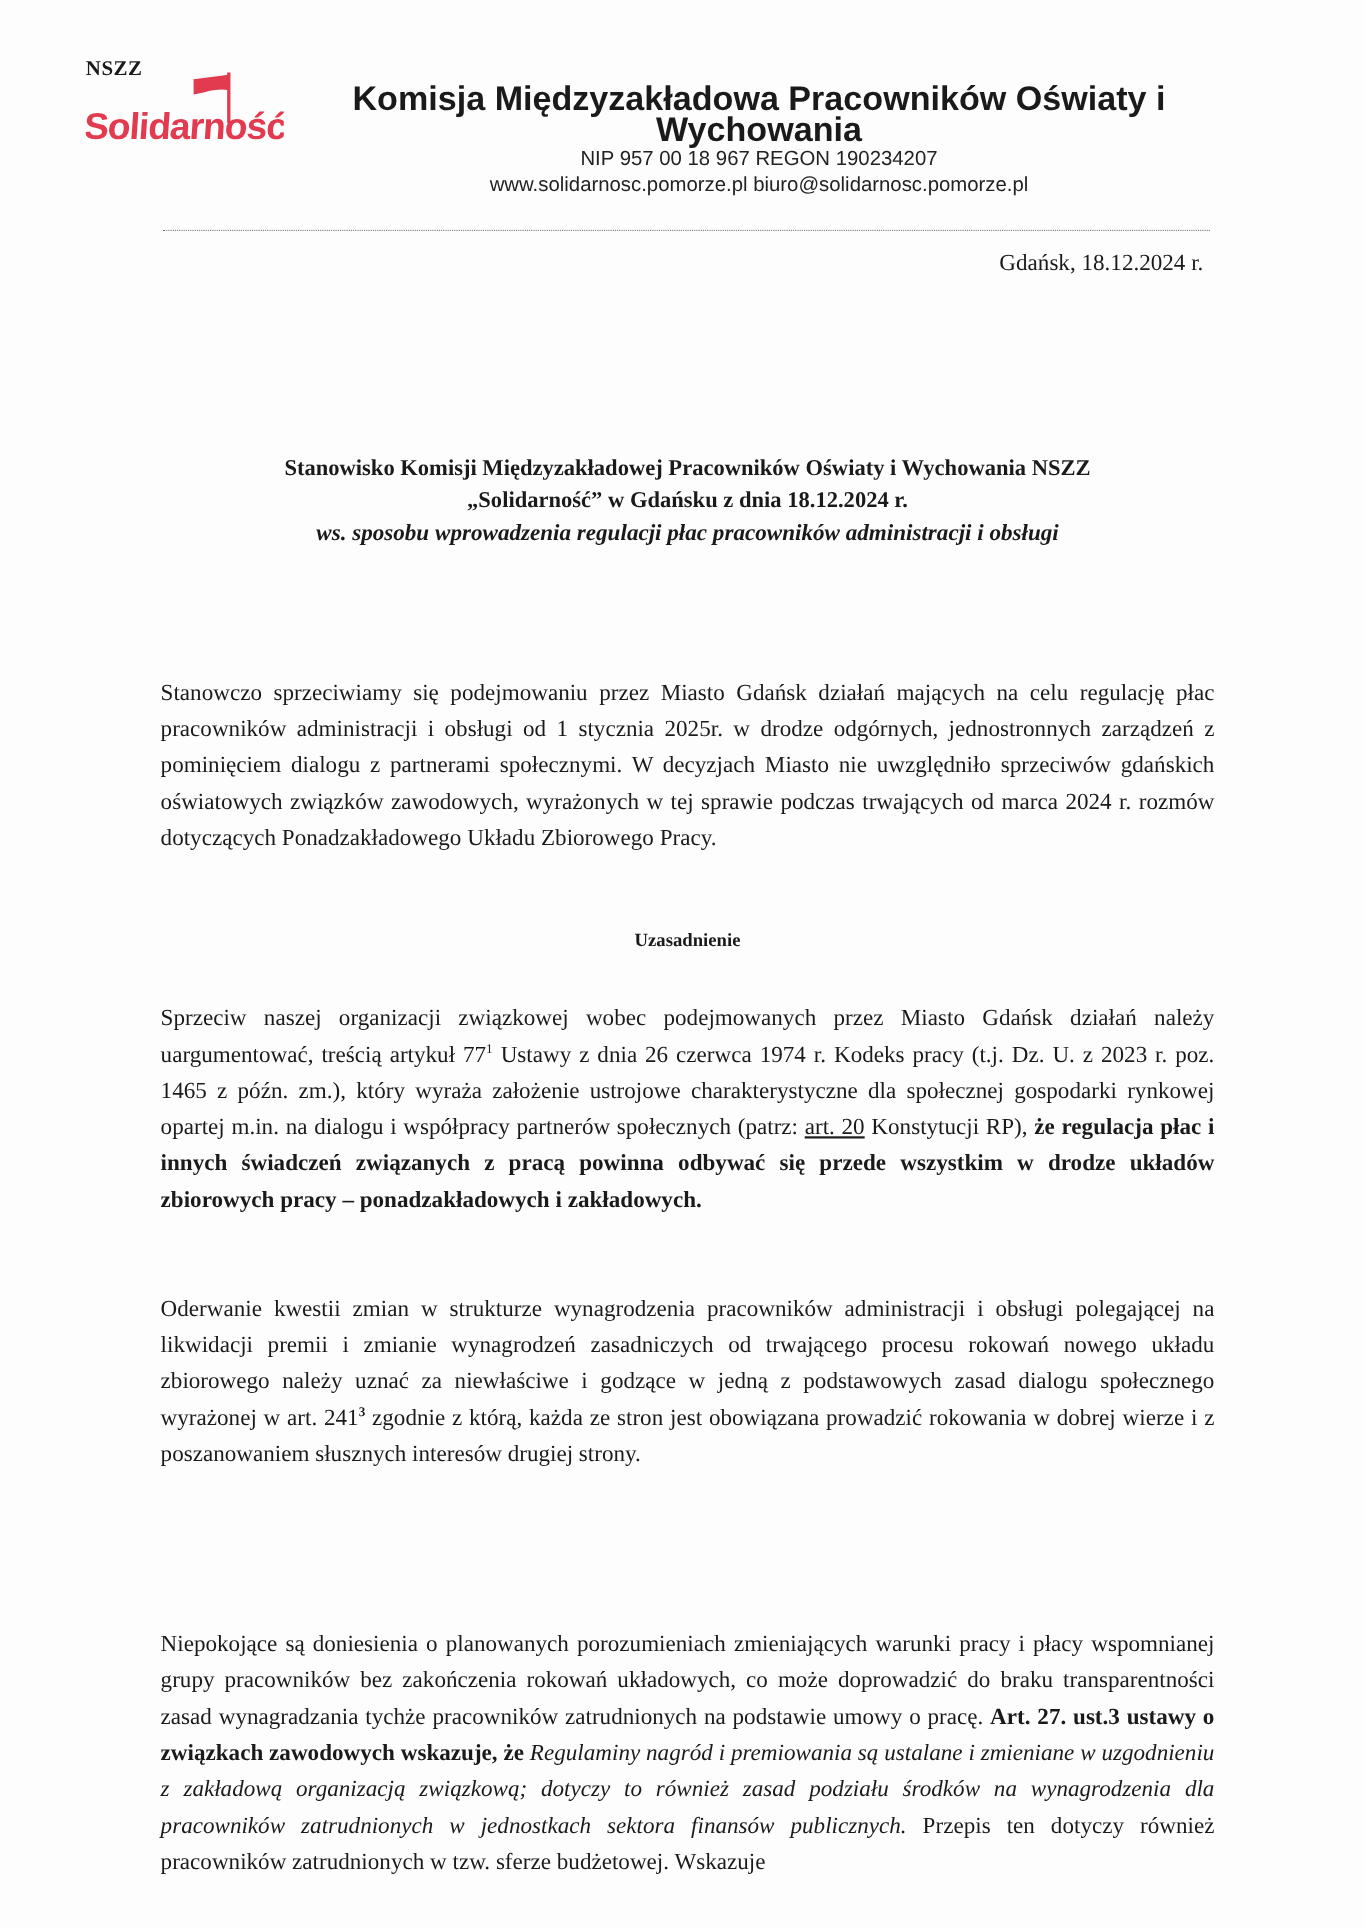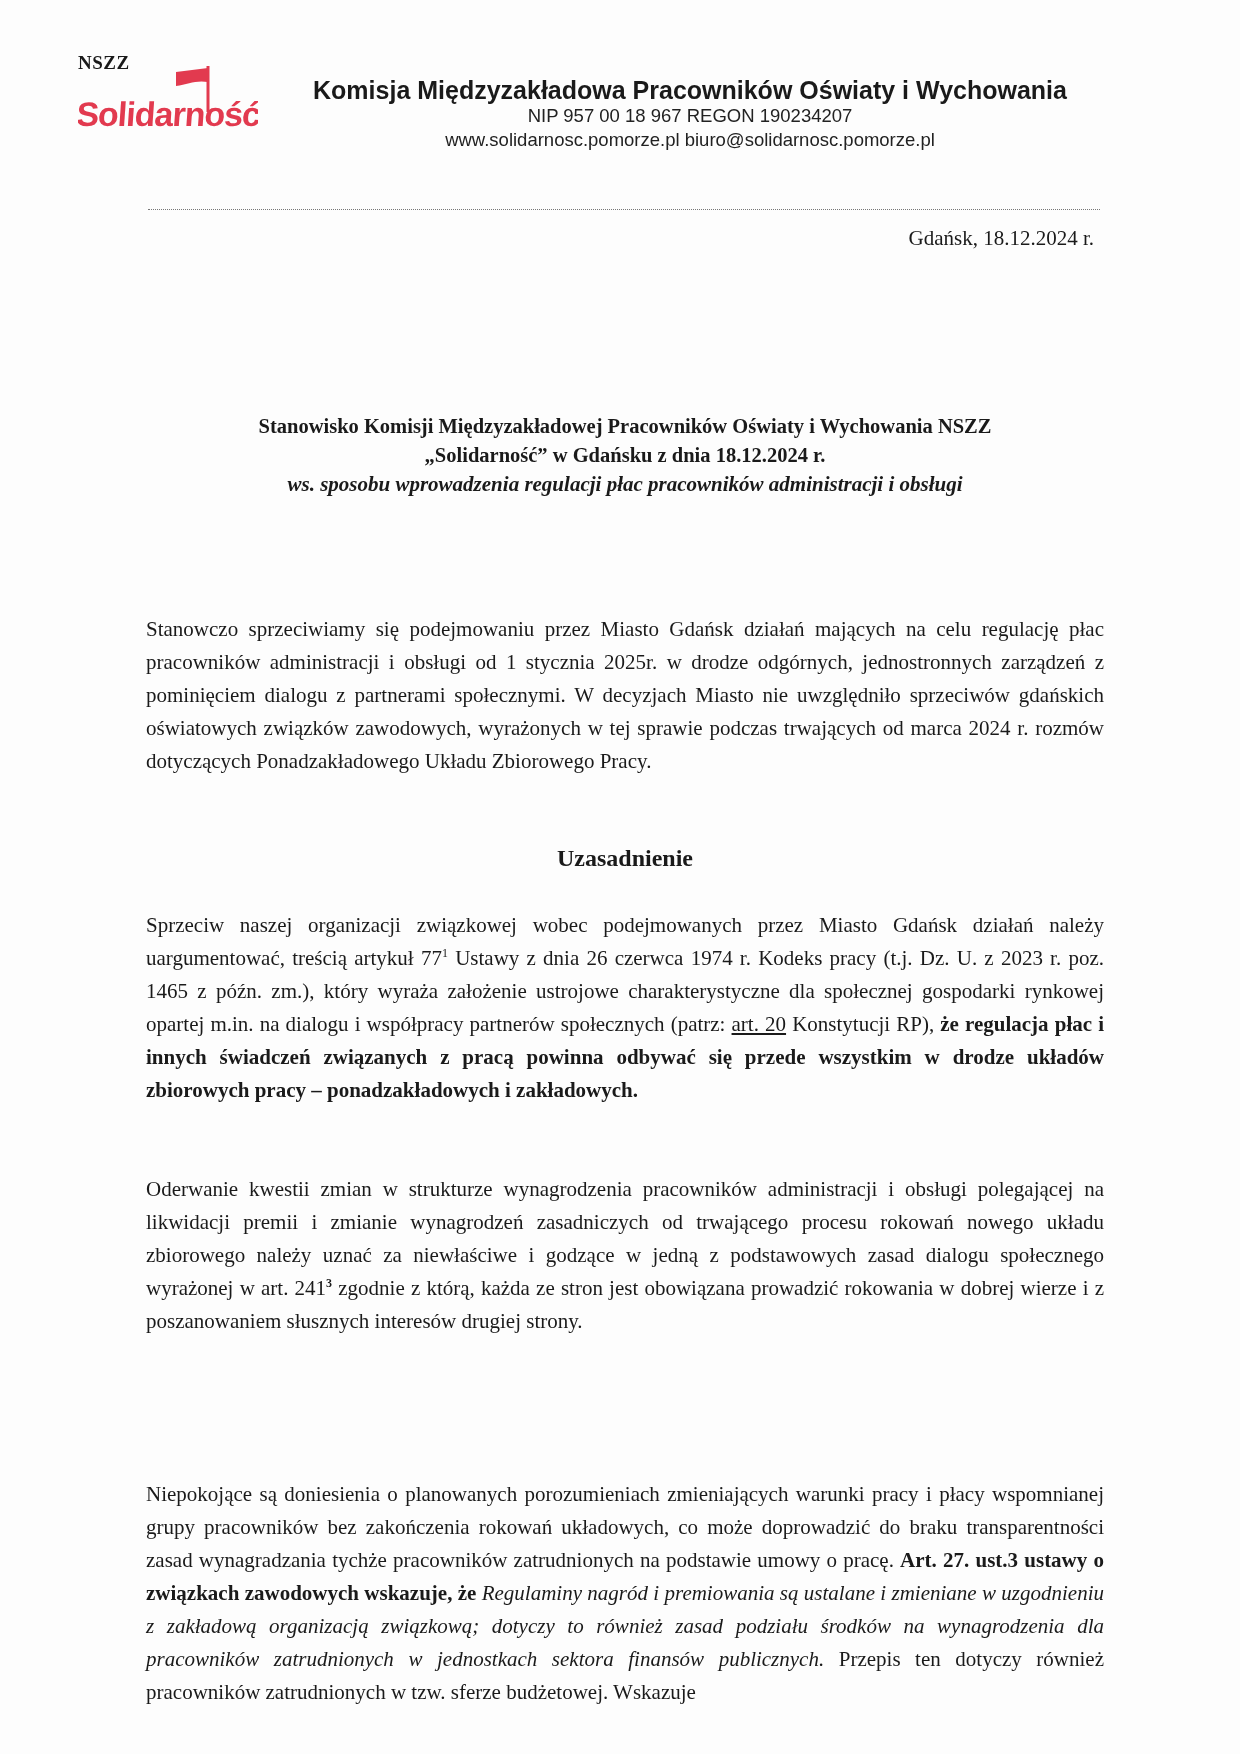--- a/index.html
+++ b/index.html
@@ -4,34 +4,34 @@
 <style>
   html, body { margin: 0; padding: 0; background: #fdfdfd; }
   body { width: 1240px; height: 1754px; position: relative; overflow: hidden; color: #1a1a1a; }
   .serif { font-family: "Liberation Serif", "DejaVu Serif", serif; }
   .sans { font-family: "Liberation Sans", "DejaVu Sans", sans-serif; }
 
   #nszz { position: absolute; left: 78px; top: 52px; font-size: 19px; font-weight: bold; letter-spacing: 0.5px; }
   #logo { position: absolute; left: 78px; top: 64px; width: 180px; height: 80px; }
 
   #org-block { position: absolute; left: 300px; top: 76px; width: 780px; text-align: center; }
-  #org-name { font-size: 25px; font-weight: bold; color: #1a1a1a; margin: 0; line-height: 28px; }
+  #org-name { font-size: 31px; font-weight: bold; color: #1a1a1a; margin: 0; line-height: 28px; }
   .org-line { font-size: 18.5px; line-height: 24px; margin: 0; color: #222; }
 
   #separator { position: absolute; left: 148px; top: 209px; width: 952px; border-top: 1px dotted #777; height: 0; }
 
   #date-line { position: absolute; right: 146px; top: 226px; font-size: 21px; }
 
   #title-block { position: absolute; left: 150px; top: 412px; width: 950px; text-align: center; }
   .title-line { font-size: 20.5px; font-weight: bold; line-height: 29px; margin: 0; }
   .title-sub { font-size: 21px; font-weight: bold; font-style: italic; line-height: 29px; margin: 0; }
 
   .para { position: absolute; left: 146px; width: 958px; font-size: 21px; line-height: 33px; text-align: justify; margin: 0; }
   #para-1 { top: 613px; }
-  #section-heading { position: absolute; left: 146px; width: 958px; top: 845px; text-align: center; font-size: 24px; font-weight: bold; }
+  #section-heading { position: absolute; left: 146px; width: 958px; top: 845px; text-align: center; font-size: 17px; font-weight: bold; }
   #para-2 { top: 909px; }
   #para-3 { top: 1173px; }
   #para-4 { top: 1478px; }
 
   .b { font-weight: bold; }
   .i { font-style: italic; }
   .u { text-decoration: underline; }
   sup { font-size: 12px; line-height: 0; }
 </style>
 </head>

